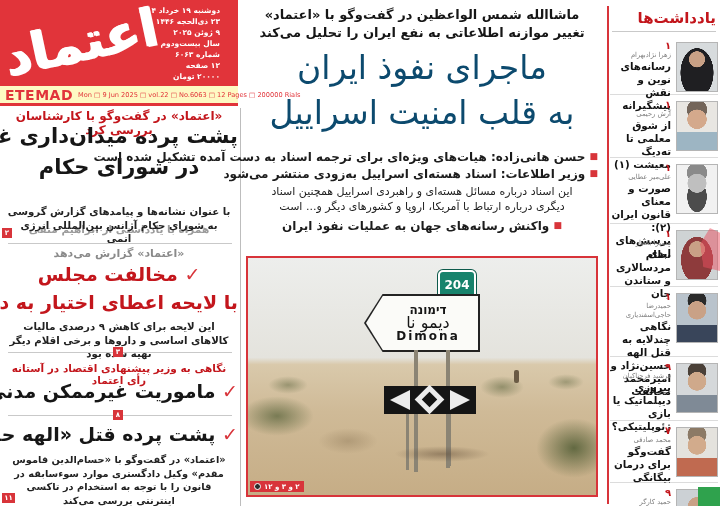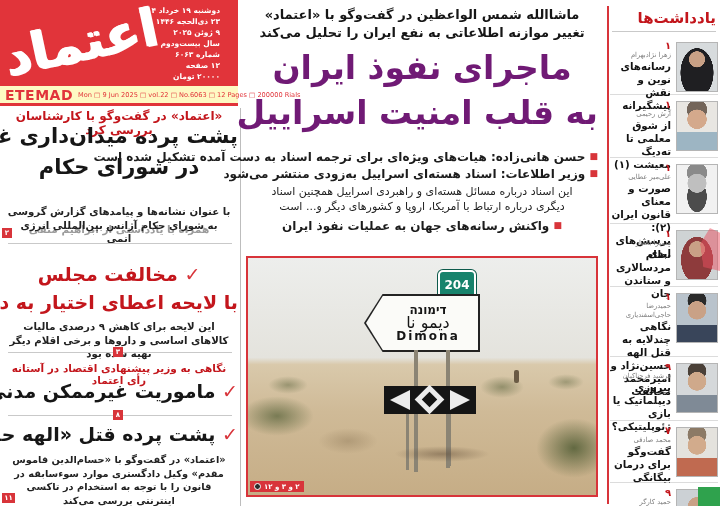--- a/index.html
+++ b/index.html
@@ -32,21 +32,21 @@
   .kick-gray{color:#8a8a8a;font-weight:bold;font-size:11px;}
   .lh1{font-weight:900;font-size:21px;color:#161616;white-space:nowrap;}
   .lh2{font-weight:900;font-size:19px;color:#161616;white-space:nowrap;}
   .lh2.red{color:#c3161c;}
   .sub-gray{color:#9b9b9b;font-weight:bold;font-size:10.5px;margin-top:32px;}
   .sub-blk{color:#222;font-weight:bold;font-size:10.2px;line-height:13.5px;}
   .chk{color:#d8343a;font-weight:900;}
 
   
   .lead-kick{font-weight:bold;font-size:13px;color:#161616;white-space:nowrap;}
-  .lead-h{font-weight:700;font-size:33px;color:#701a75;white-space:nowrap;}
+  .lead-h{font-weight:400;font-size:33px;color:#0c4a6e;white-space:nowrap;}
   .bullets{display:flex;flex-direction:column;gap:3px;}
   .bullet-line{font-size:12px;font-weight:bold;color:#1c1c1c;white-space:nowrap;}
   .bullet-cont{font-size:11px;font-weight:normal;color:#222;line-height:15px;white-space:normal;}
   .sq{color:#d8343a;font-size:9px;vertical-align:2px;}
 
   
   .photo{left:246px;top:256px;width:352px;height:241px;border:2px solid #d8343a;box-sizing:border-box;
          background:linear-gradient(#edeeec 0%,#e4e3dd 42%,#d9c9ab 45%,#cfba97 65%,#c6ad86 100%);overflow:hidden;}
   .shield{left:190px;top:12px;width:34px;height:25px;background:#17836c;border:2px solid #fff;
           border-radius:5px;color:#fff;font-weight:bold;font-size:12px;display:flex;align-items:center;
@@ -138,20 +138,21 @@
   <div class="abs rtl ctr kick-red" style="left:4px;top:109px;width:230px;">«اعتماد» در گفت‌وگو با کارشناسان بررسی کرد</div>
   <div class="abs rtl ctr" style="left:0;top:124px;width:238px;">
     <div class="lh1">پشت پرده میدان‌داری غرب</div>
     <div class="lh1" style="margin-top:7px;">در شورای حکام</div>
   </div>
   <div class="abs rtl ctr sub-gray" style="left:4px;top:191px;width:230px;">همراه با یادداشتی از ابراهیم متقی</div>
   <div class="abs rtl ctr sub-blk" style="left:7px;top:205px;width:224px;">با عنوان نشانه‌ها و پیامدهای گزارش گروسی به شورای حکام آژانس بین‌المللی انرژی اتمی</div>
   <div class="abs red-badge" style="left:2px;top:228px;width:10px;height:10px;">۲</div>
   <div class="abs hrule" style="left:8px;top:243px;width:224px;"></div>
 
+  <div class="abs rtl ctr kick-gray" style="left:4px;top:247px;width:230px;">«اعتماد» گزارش می‌دهد</div>
   <div class="abs rtl ctr" style="left:0;top:263px;width:238px;">
     <div class="lh2 red"><span class="chk">✓</span> <span>مخالفت مجلس</span></div>
     <div class="lh2 red" style="margin-top:6px;">با لایحه اعطای اختیار به دولت</div>
   </div>
   <div class="abs rtl ctr sub-blk" style="left:7px;top:320px;width:224px;">این لایحه برای کاهش ۹ درصدی مالیات کالاهای اساسی و داروها و برخی اقلام دیگر تهیه شده بود</div>
   <div class="abs hrule" style="left:8px;top:352px;width:224px;"></div>
   <div class="abs red-badge" style="left:113px;top:347px;width:10px;height:10px;">۳</div>
 
   <div class="abs rtl ctr kick-red" style="left:4px;top:362px;width:230px;font-size:10.5px;">نگاهی به وزیر پیشنهادی اقتصاد در آستانه رأی اعتماد</div>
   <div class="abs rtl ctr" style="left:0;top:380px;width:238px;">

